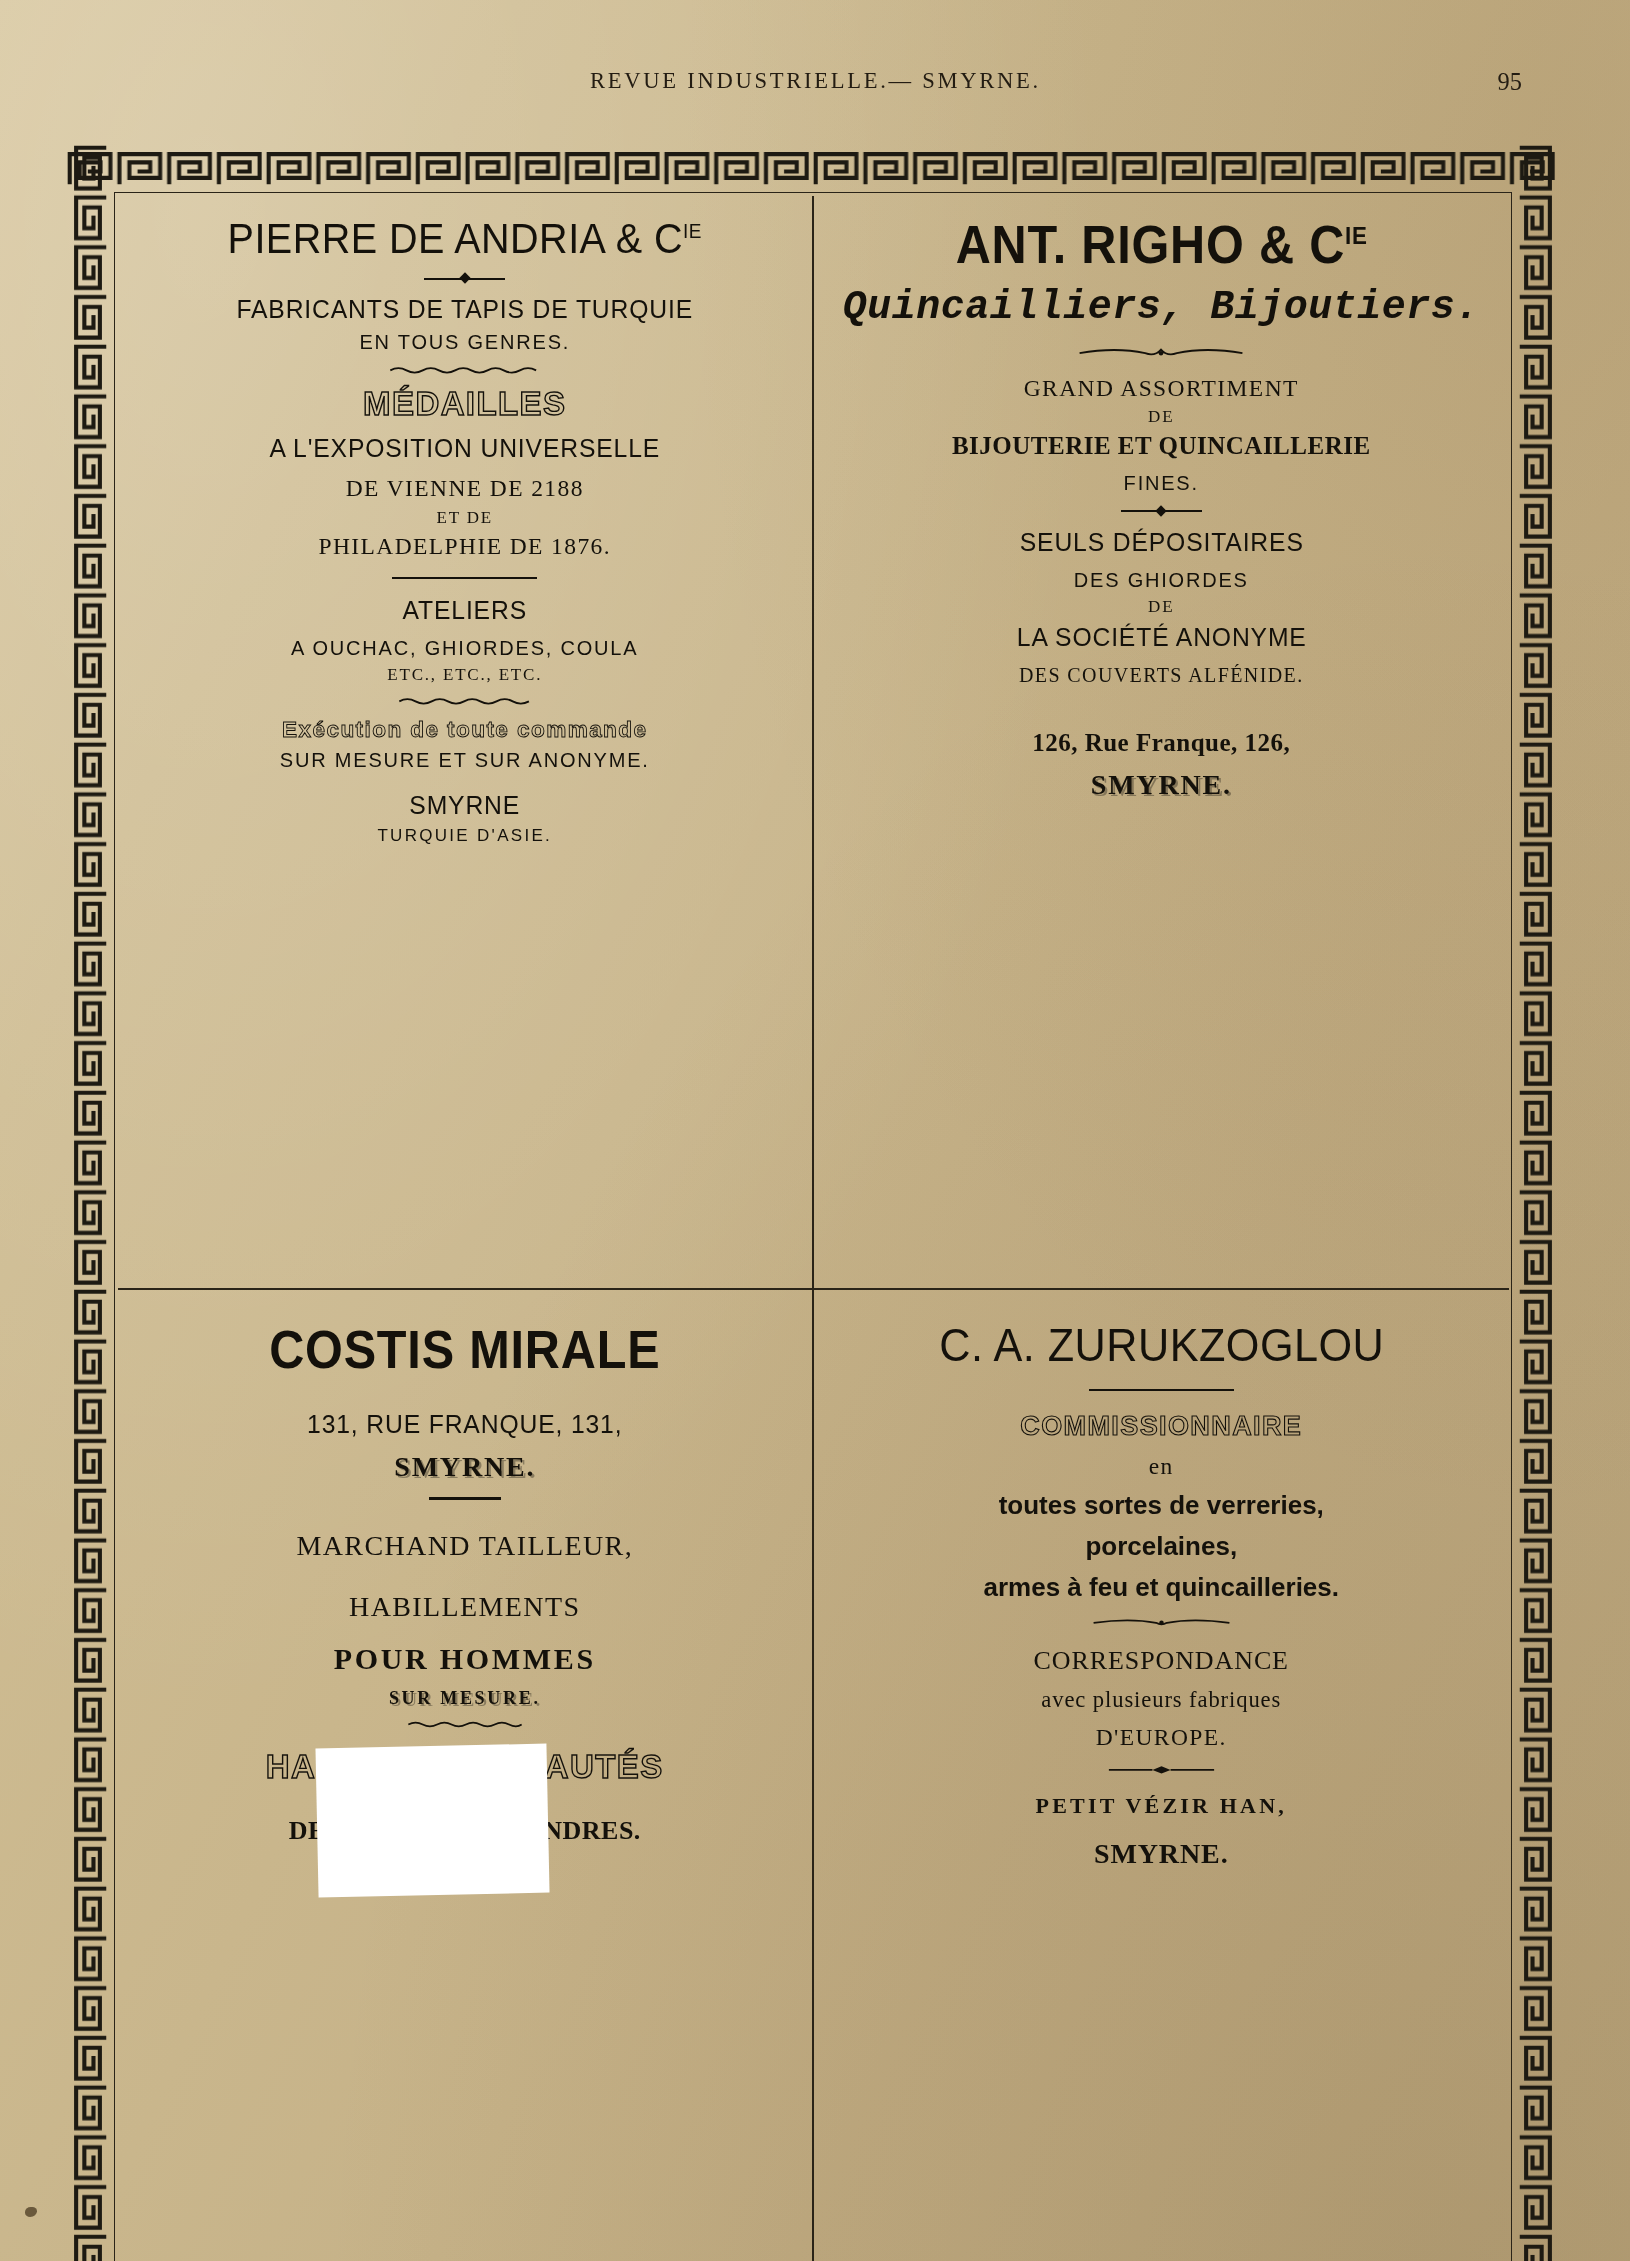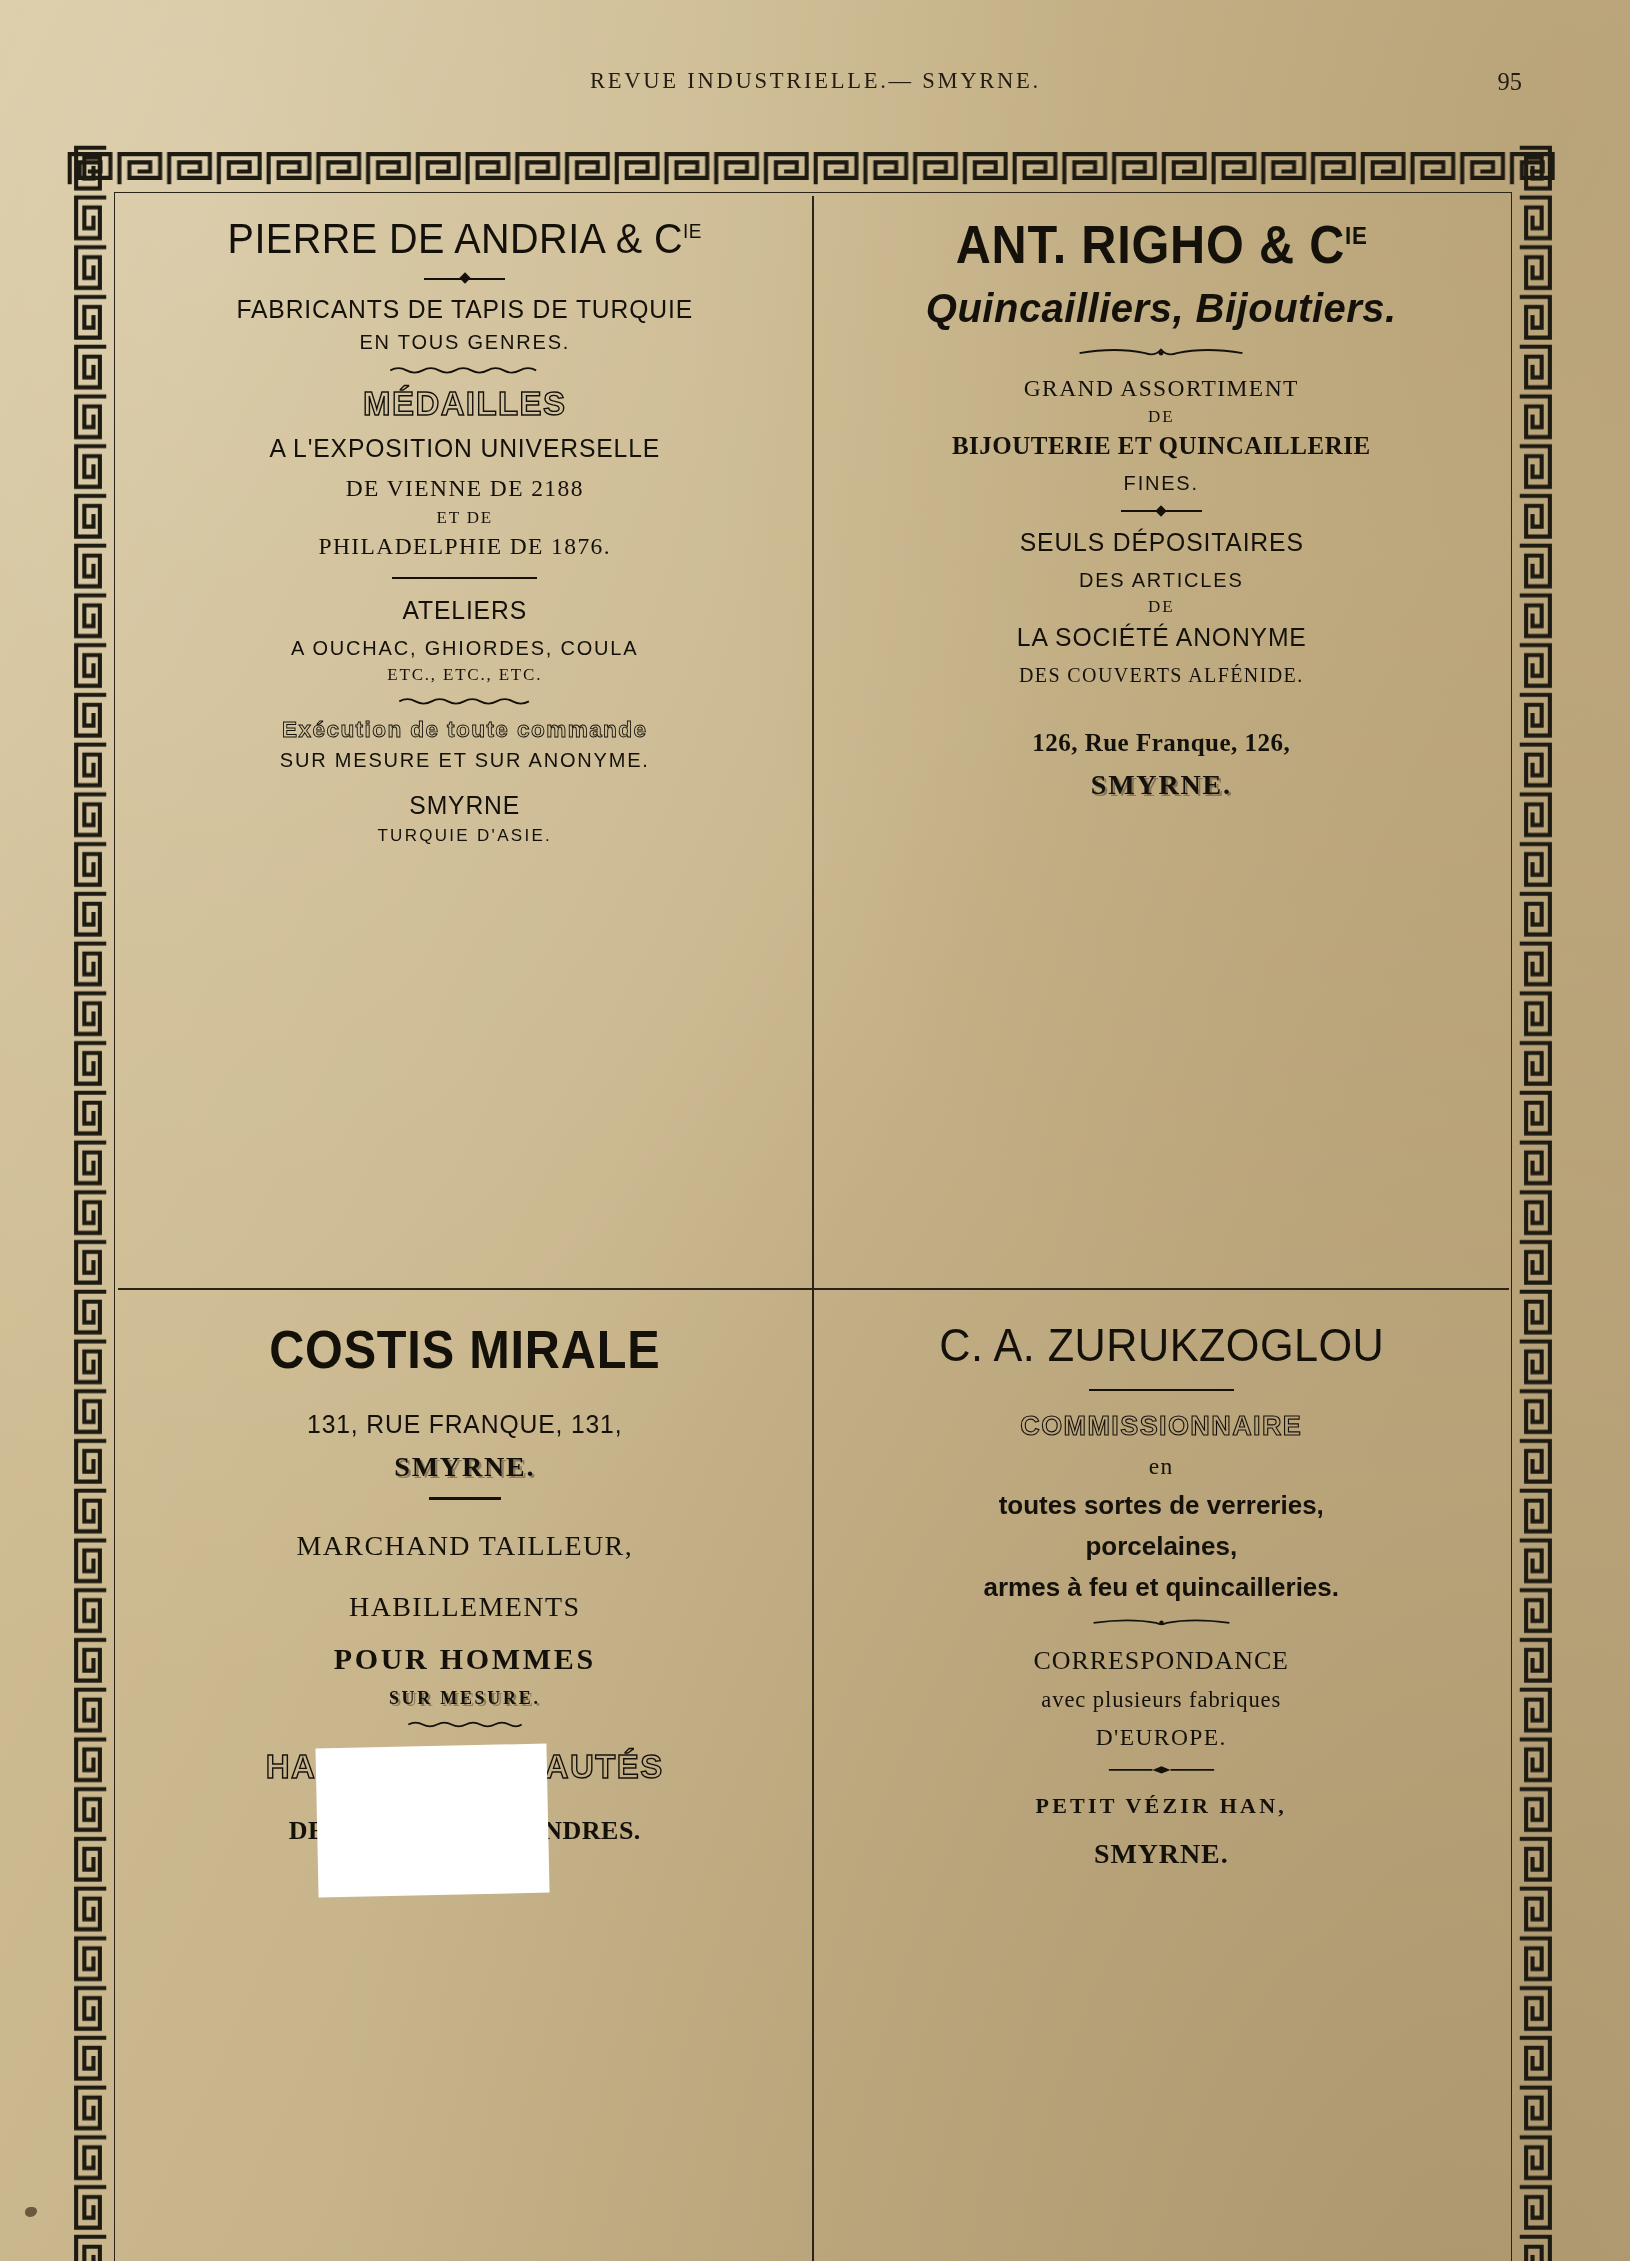--- a/index.html
+++ b/index.html
@@ -119,21 +119,21 @@
     font-family: "Liberation Sans", sans-serif;
     font-weight: 700;
     font-size: 54px;
     letter-spacing: 0.9px;
     transform: scaleX(0.9);
     transform-origin: center;
   }
   .fat-head sup { font-size: 0.46em; vertical-align: super; }
 
   .script-head {
-    font-family: Liberation Sans, sans-serif;
+    font-family: Liberation Mono, monospace;
     font-style: italic;
     font-weight: 700;
     font-size: 40px;
     letter-spacing: 0.5px;
   }
 
   .sans-bold-lg {
     font-family: "Liberation Sans", sans-serif;
     font-weight: 400;
     font-size: 26px;
@@ -374,21 +374,21 @@
         </div>
 
         <p class="t serif-lg sp-s">GRAND ASSORTIMENT</p>
         <p class="t serif-sm sp-xs">DE</p>
         <p class="t serif-bold-lg sp-xs">BIJOUTERIE ET QUINCAILLERIE</p>
         <p class="t sans-mid sp-s">FINES.</p>
 
         <div class="rule-dot"></div>
 
         <p class="t sans-bold-lg sp-s">SEULS DÉPOSITAIRES</p>
-        <p class="t sans-mid sp-s">DES ARTICLES</p>
+        <p class="t sans-mid sp-s">DES GHIORDES</p>
         <p class="t serif-sm sp-xs">DE</p>
         <p class="t sans-bold-lg sp-xs">LA SOCIÉTÉ ANONYME</p>
         <p class="t serif-mid sp-s">DES COUVERTS ALFÉNIDE.</p>
 
         <p class="t serif-bold-lg sp-xl">126,  Rue Franque,  126,</p>
         <p class="t shadow-name sp-s">SMYRNE.</p>
       </div>
 
       <div class="ad col-left">
         <p class="t fat-head sp-s">COSTIS MIRALE</p>

